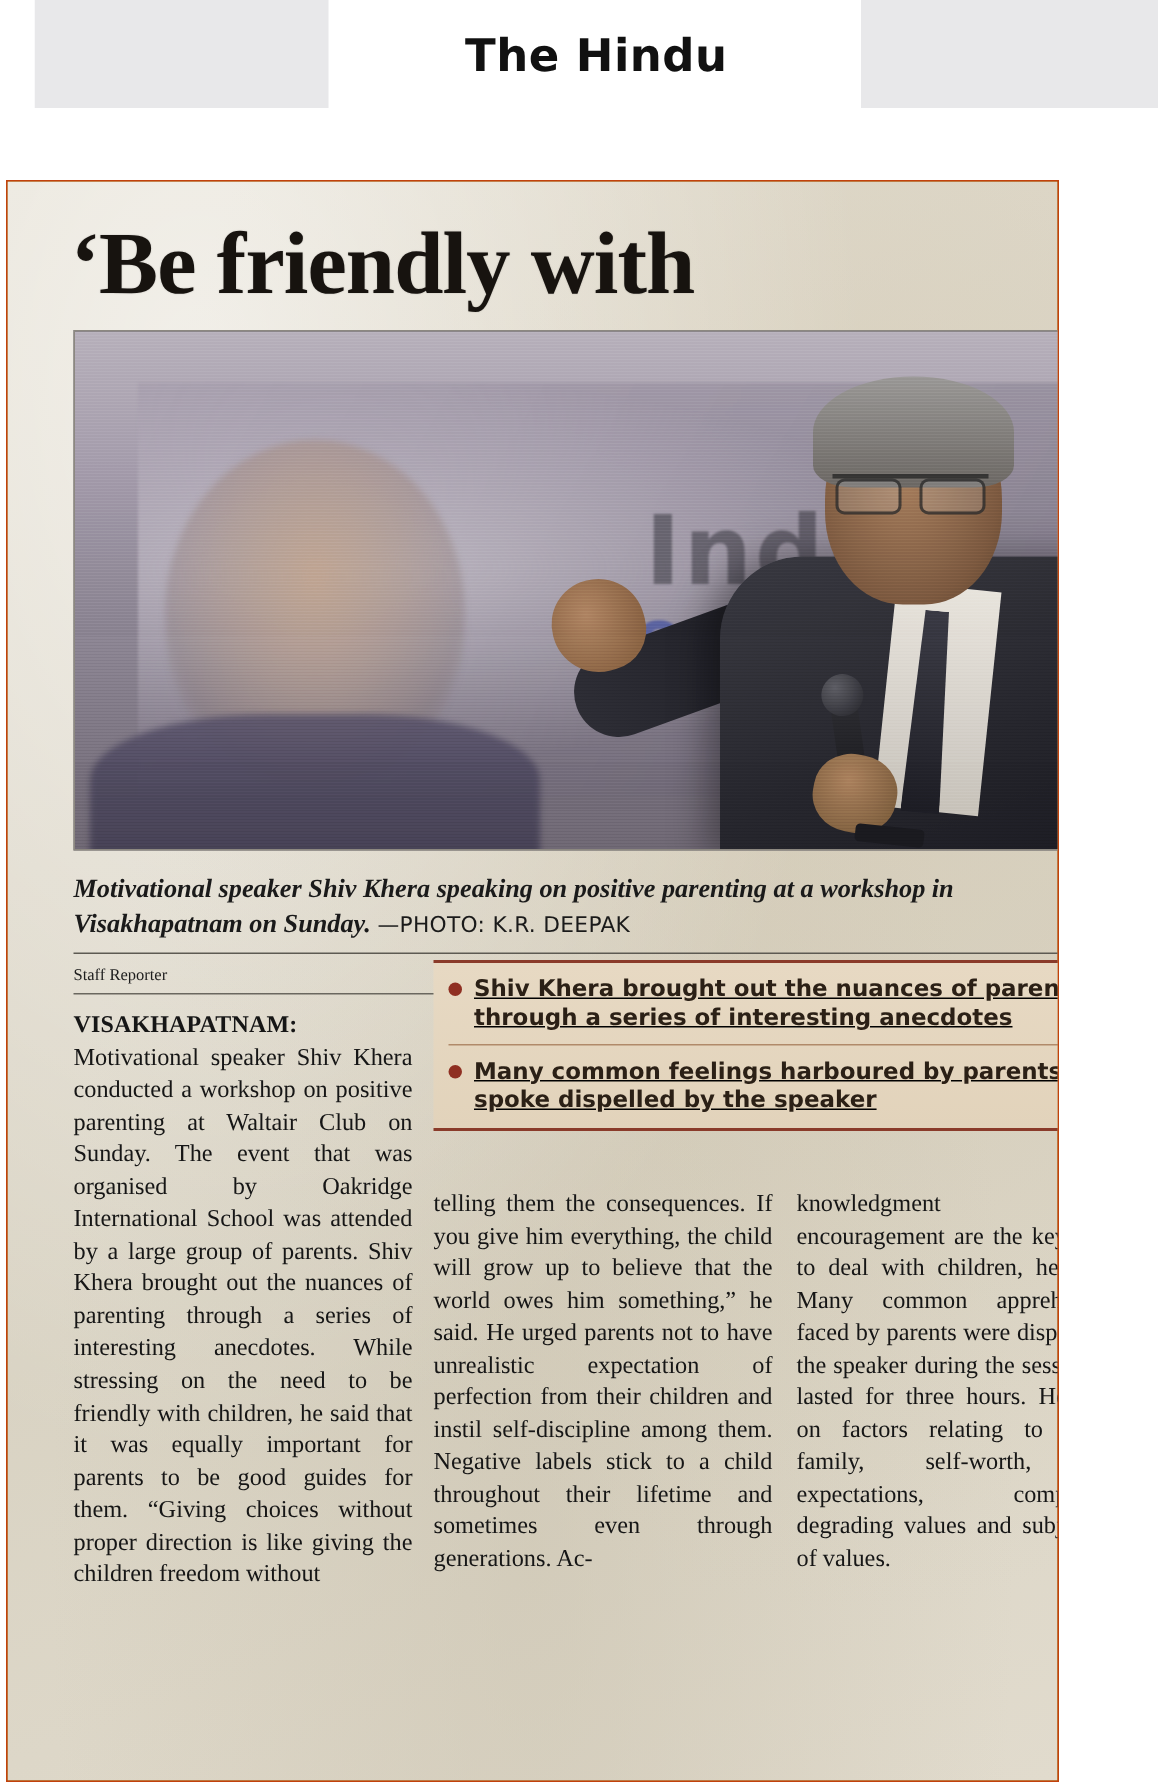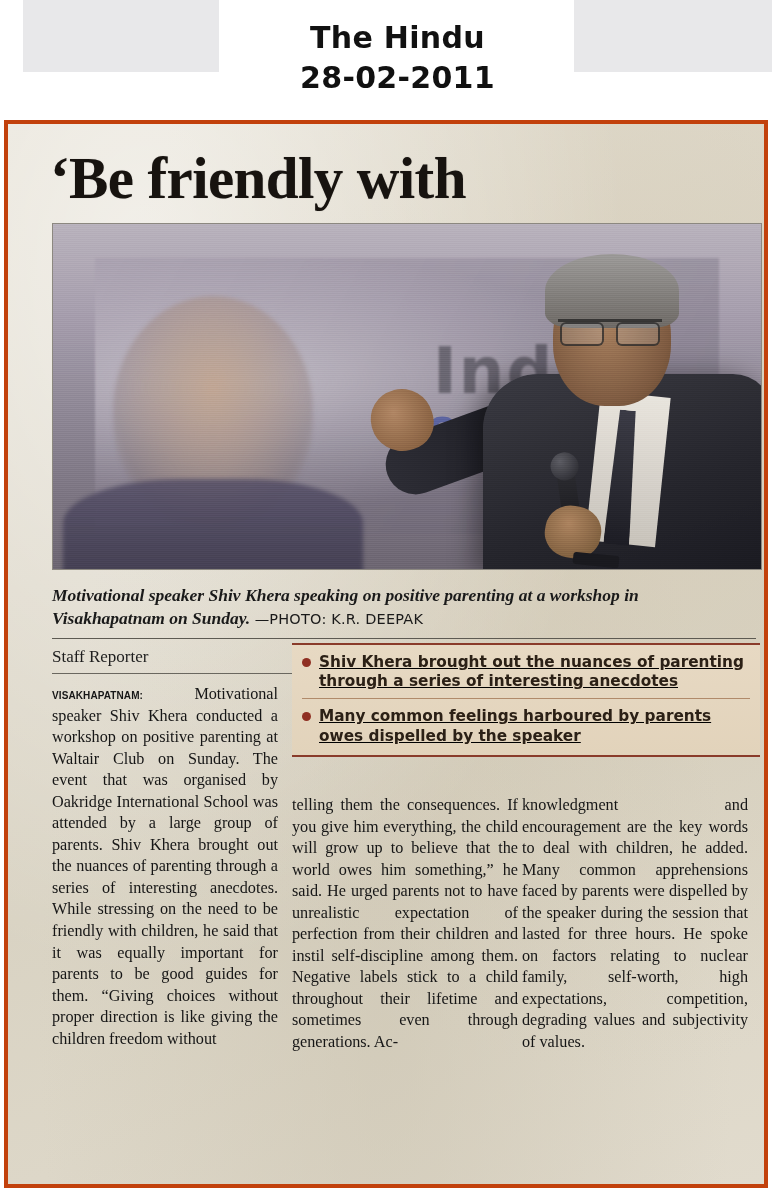--- a/index.html
+++ b/index.html
@@ -60,24 +60,24 @@
     letter-spacing: 0.3px;
   }
   .masthead-date {
     display: block;
   }
 
   
   .clipping {
     position: relative;
     margin: 0 4px;
-    width: 764px;
+    width: 702px;
     height: 1068px;
     box-sizing: border-box;
-    border: 4px solid #c2410c;
+    border: 1px solid #c2410c;
     background: #a16207;
     overflow: hidden;
   }
   
   .clipping::before {
     content: "";
     position: absolute;
     inset: 0;
     background:
       radial-gradient(ellipse at 18% 12%, rgba(255,255,255,0.55), rgba(255,255,255,0) 55%),
@@ -303,21 +303,21 @@
   }
 
   
   .body-area {
     position: relative;
     margin: 8px 0 0 22px;
     width: 708px;
   }
   .byline {
     font-family: "Liberation Serif", serif;
-    font-size: 17px;
+    font-size: 11px;
     color: #1d1d1d;
     margin-bottom: 6px;
     width: 250px;
   }
   .byline-rule {
     width: 248px;
     height: 1px;
     background: #6a675f;
     margin-bottom: 10px;
   }
@@ -332,23 +332,23 @@
   .col p {
     margin: 0;
     font-family: "Liberation Serif", serif;
     font-size: 16.2px;
     line-height: 1.33;
     text-align: justify;
     color: #161616;
     hyphens: auto;
   }
   .col p .lead {
-    font-family: Liberation Sans, sans-serif;
-    font-weight: bold;
-    font-size: 10px;
+    font-family: Liberation Serif, serif;
+    font-weight: bold;
+    font-size: 16px;
     letter-spacing: 0.1px;
   }
 
   
   .highlight {
     position: absolute;
     left: 240px;
     top: -4px;
     width: 468px;
     background: linear-gradient(180deg, #e7d9c3 0%, #e2d3bb 100%);
@@ -382,36 +382,35 @@
     line-height: 1.26;
     color: #2b2016;
   }
 
   .lower-cols {
     position: absolute;
     left: 240px;
     top: 148px;
     width: 468px;
     display: flex;
-    gap: 4px;
+    gap: 16px;
   }
   .lower-cols .col { width: 226px; }
 </style>
 </head>
 <body>
 
 <div class="page">
 
   <div class="masthead">
     <div class="grey-left"></div>
     <div class="grey-right"></div>
     <div class="grey-strip"></div>
     <div class="masthead-text">
       <span>The Hindu</span>
-      <span class="masthead-date">28-02-2011</span>
     </div>
   </div>
 
   <div class="clipping">
     <div class="clip-inner">
 
       <h1 class="headline">
         <span>‘Be friendly with</span>
       </h1>
 
@@ -449,21 +448,21 @@
         <div class="byline-rule"></div>
 
         <div class="highlight">
           <div class="bullet-row">
             <div class="bullet-dot"></div>
             <div class="bullet-text">Shiv Khera brought out the nuances of parenting through a series of interesting anecdotes</div>
           </div>
           <div class="divider"></div>
           <div class="bullet-row">
             <div class="bullet-dot"></div>
-            <div class="bullet-text">Many common feelings harboured by parents owes dispelled by the speaker</div>
+            <div class="bullet-text">Many common feelings harboured by parents spoke dispelled by the speaker</div>
           </div>
         </div>
 
         <div class="cols">
           <div class="col">
             <p><span class="lead">VISAKHAPATNAM:</span><span> Motivational speaker Shiv Khera conducted a workshop on positive parenting at Waltair Club on Sunday. The event that was organised by Oakridge International School was attended by a large group of parents. Shiv Khera brought out the nuances of parenting through a series of interesting anecdotes. While stressing on the need to be friendly with children, he said that it was equally important for parents to be good guides for them. “Giving choices without proper direction is like giving the children freedom without</span></p>
           </div>
         </div>
 
         <div class="lower-cols">

